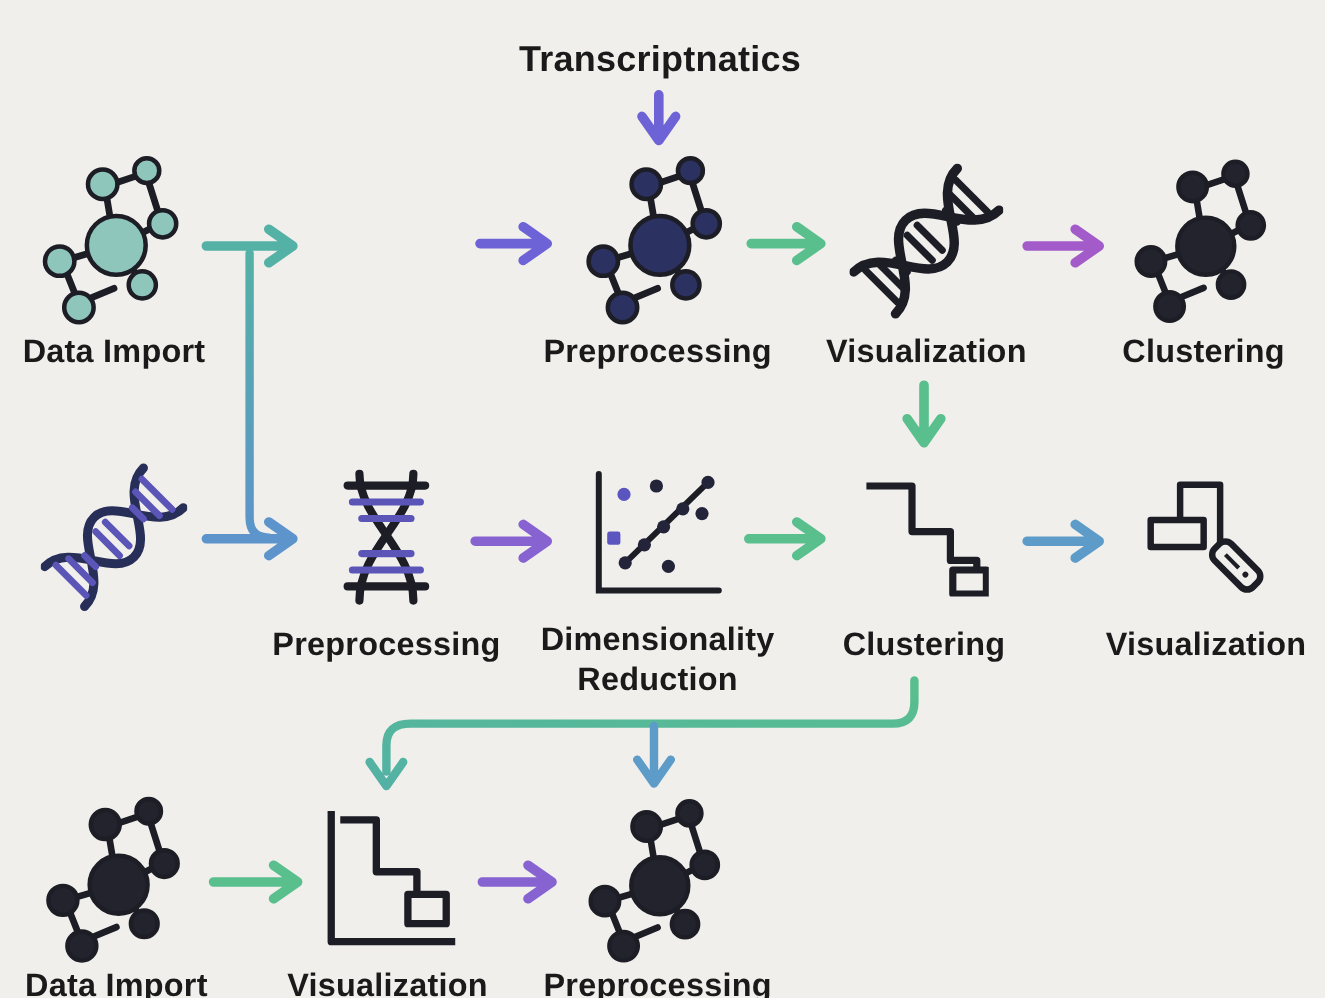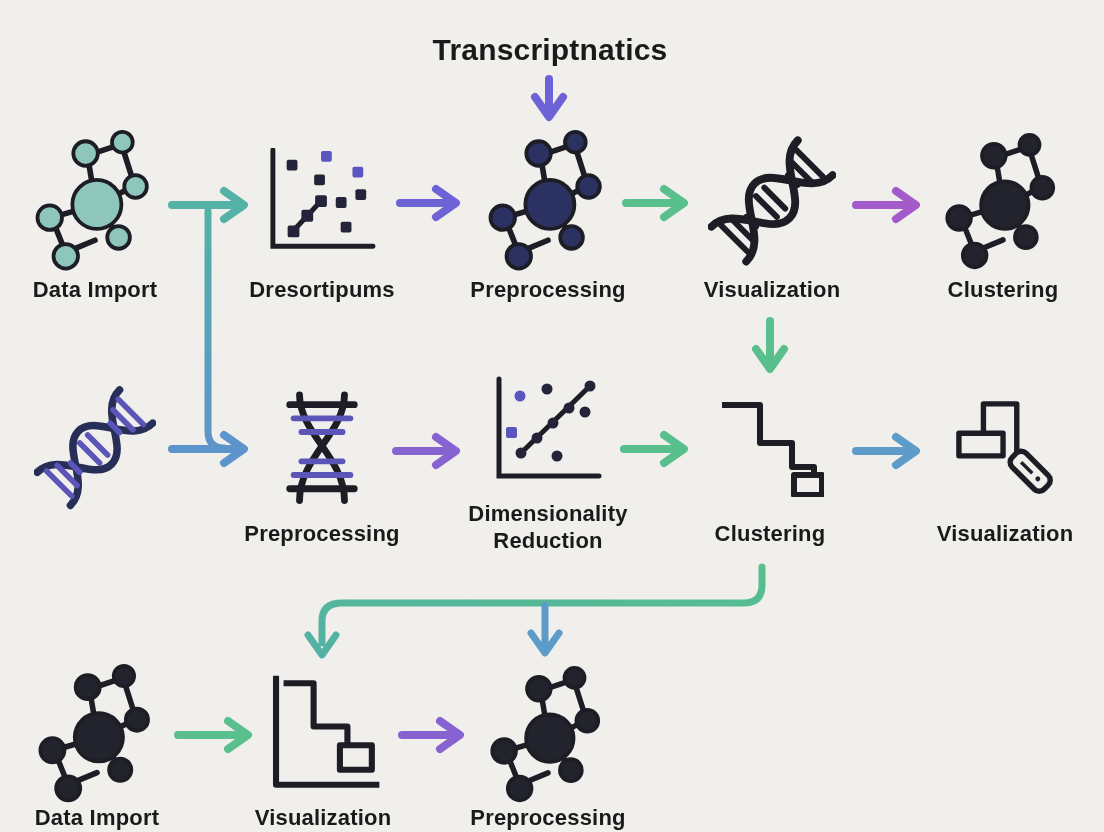--- a/index.html
+++ b/index.html
@@ -11,21 +11,21 @@
   .title{
     position:absolute;left:350px;top:14px;width:400px;text-align:center;
     font-size:30px;font-weight:700;color:#1a1a1a;z-index:2;letter-spacing:.2px;
   }
   .node{position:absolute;width:230px;display:flex;flex-direction:column;align-items:center;z-index:2;}
   .iconbox{display:flex;align-items:center;justify-content:center;}
   .r1 .iconbox{height:152px;}
   .r2 .iconbox{height:146px;}
   .r3 .iconbox{height:142px;}
   .label{
-    font-size:22px;font-weight:700;color:#1a1a1a;text-align:center;
+    font-size:27px;font-weight:700;color:#1a1a1a;text-align:center;
     line-height:1.22;letter-spacing:.2px;
   }
   .defs{position:absolute;width:0;height:0;overflow:hidden;}
 </style>
 </head>
 <body>
 
 <svg class="defs" aria-hidden="true">
   <symbol id="sym-molecule" viewBox="0 0 140 152">
     <g fill="none" stroke="currentColor" stroke-width="6" stroke-linecap="round">
@@ -93,43 +93,20 @@
 
   <div class="node r1" style="left:-20px;top:106px;">
     <div class="iconbox">
       <svg width="132" viewBox="0 0 140 152" style="color:#1d1d26" color="#1d1d26">
         <use href="#sym-molecule" fill="#8ec6bc"></use>
       </svg>
     </div>
     <div class="label">Data Import</div>
   </div>
 
-  <div class="node r1" style="left:207px;top:106px;">
-    <div class="iconbox">
-      <svg width="110" viewBox="0 0 112 108" style="color:#1d1d26" color="#1d1d26">
-        <path d="M6,2 V100 H108" fill="none" stroke="currentColor" stroke-width="5" stroke-linecap="round"></path>
-        <path d="M27,84 L55,54" fill="none" stroke="currentColor" stroke-width="5" stroke-linecap="round"></path>
-        <g fill="#23233a">
-          <rect x="20" y="12" width="11" height="11" rx="2"></rect>
-            <rect x="48" y="27" width="11" height="11" rx="2"></rect>
-          <rect x="90" y="42" width="11" height="11" rx="2"></rect>
-            <rect x="70" y="50" width="11" height="11" rx="2"></rect>
-          <rect x="75" y="75" width="11" height="11" rx="2"></rect>
-          <rect x="21" y="79" width="12" height="12" rx="2"></rect>
-            <rect x="35" y="63" width="12" height="12" rx="2"></rect>
-          <rect x="49" y="48" width="12" height="12" rx="2"></rect>
-        </g>
-        <g fill="#5b55c0">
-          <rect x="55" y="3" width="11" height="11" rx="2"></rect>
-            <rect x="87" y="19" width="11" height="11" rx="2"></rect>
-        </g>
-      </svg>
-    </div>
-    <div class="label">Dresortipums</div>
-  </div>
 
   <div class="node r1" style="left:433px;top:106px;">
     <div class="iconbox">
       <svg width="132" viewBox="0 0 140 152" style="color:#1d1d26" color="#1d1d26">
         <use href="#sym-molecule" fill="#2b3160"></use>
       </svg>
     </div>
     <div class="label">Preprocessing</div>
   </div>
 
@@ -202,21 +179,21 @@
           <path d="M16,30 H74"></path>
             <path d="M24,44 H66"></path>
           <path d="M24,74 H66"></path>
             <path d="M16,88 H74"></path>
         </g>
       </svg>
     </div>
     <div class="label">Preprocessing</div>
   </div>
 
-  <div class="node r2" style="left:433px;top:336px;">
+  <div class="node r2" style="left:433px;top:352px;">
     <div class="iconbox">
       <svg width="110" viewBox="0 0 110 105" style="color:#1d1d26" color="#1d1d26">
         <path d="M6,3 V100 H106" fill="none" stroke="currentColor" stroke-width="5" stroke-linecap="round"></path>
         <path d="M28,77 L97,10" fill="none" stroke="currentColor" stroke-width="5" stroke-linecap="round"></path>
         <g fill="#23233a">
           <circle cx="28" cy="77" r="5.5"></circle>
             <circle cx="44" cy="62" r="5.5"></circle>
             <circle cx="60" cy="47" r="5.5"></circle>
           <circle cx="76" cy="32" r="5.5"></circle>
             <circle cx="97" cy="10" r="5.5"></circle>

